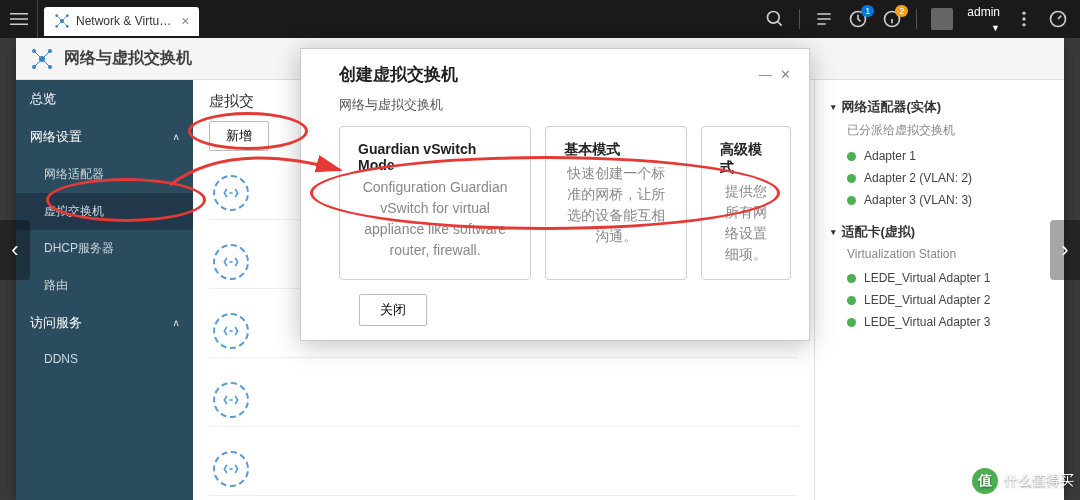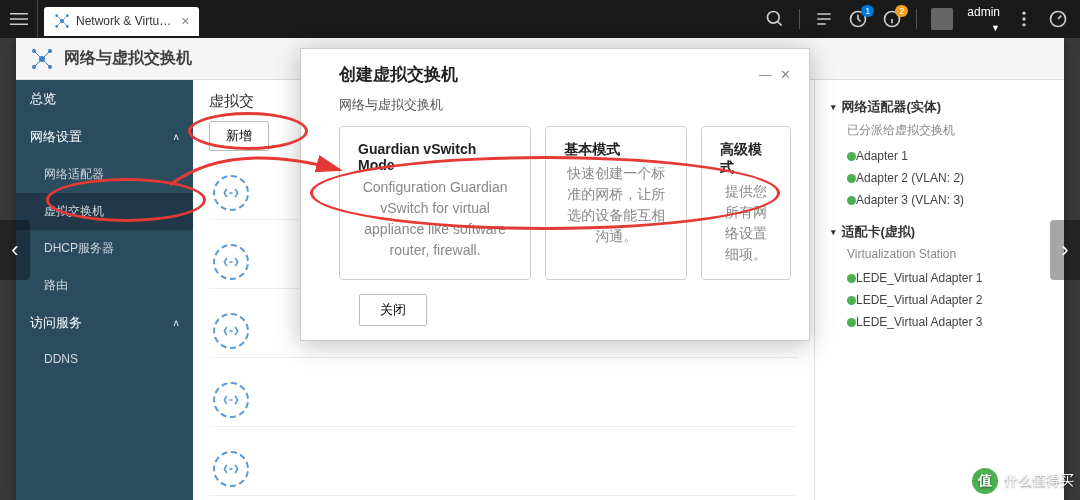--- a/index.html
+++ b/index.html
@@ -29,21 +29,21 @@
 .chev { font-size: 10px; }
 .main { flex: 1; padding: 12px 16px; background: #fff; position: relative; overflow: hidden; }
 .main-title { font-size: 15px; color: #333; margin-bottom: 10px; }
 .addbtn { border: 1px solid #bbb; background: #fff; padding: 5px 16px; font-size: 13px; border-radius: 2px; cursor: pointer; }
 .vswitch-row { display: flex; align-items: center; gap: 14px; margin-top: 16px; padding: 8px 4px; border-bottom: 1px solid #eee; }
 .vswitch-icon { width: 36px; height: 36px; border: 2px dashed #5b9bd5; border-radius: 50%; display: flex; align-items: center; justify-content: center; }
 .vswitch-icon svg { width: 20px; height: 20px; }
 .rightpanel { width: 250px; border-left: 1px solid #e0e0e0; padding: 12px 16px; font-size: 13px; background: #fff; overflow-y: auto; }
 .rp-section-title { font-weight: 600; color: #333; display: flex; align-items: center; gap: 6px; margin: 6px 0; }
 .rp-sub { color: #888; font-size: 12px; margin: 4px 0 6px 16px; }
-.rp-item { display: flex; align-items: center; gap: 0; padding: 4px 0 4px 16px; color: #444; font-size: 12px; }
+.rp-item { display: flex; align-items: center; gap: 8px; padding: 4px 0 4px 16px; color: #444; font-size: 12px; }
 .dot { width: 9px; height: 9px; border-radius: 50%; background: #4caf50; flex-shrink: 0; }
 .modal { position: absolute; top: 48px; left: 300px; width: 510px; background: #fff; border: 1px solid #ccc; box-shadow: 0 4px 24px rgba(0,0,0,0.25); z-index: 30; display: flex; flex-direction: column; padding-left: 20px; }
 .modal-head { padding: 14px 18px 6px; display: flex; align-items: center; justify-content: space-between; }
 .modal-title { font-size: 17px; font-weight: 600; color: #222; }
 .modal-winbtns { display: flex; gap: 8px; font-size: 13px; color: #888; }
 .modal-winbtns span { cursor: pointer; }
 .modal-sub { padding: 4px 18px 12px; font-size: 13px; color: #555; }
 .modal-body { padding: 0 18px 14px; display: flex; flex-direction: row; gap: 14px; }
 .mode-card { border: 1px solid #d0d0d0; border-radius: 4px; padding: 14px 18px; cursor: pointer; }
 .mode-title { font-size: 14px; font-weight: 600; color: #222; margin-bottom: 4px; }

